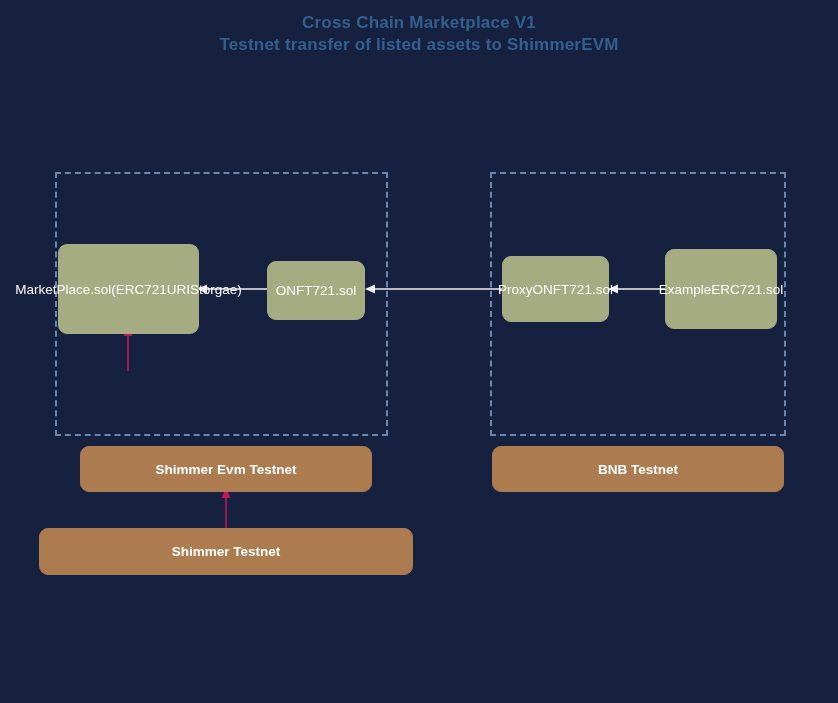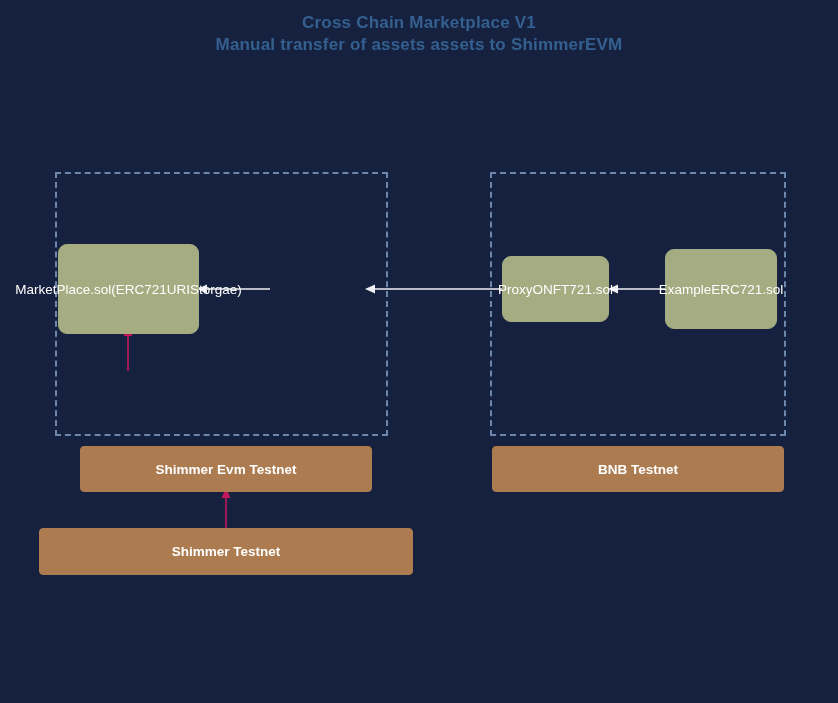--- a/index.html
+++ b/index.html
@@ -67,21 +67,21 @@
     font-family: "DejaVu Sans Mono", monospace;
     font-size: 12px;
   }
 
   
   .chain-node {
     position: absolute;
     box-sizing: border-box;
     background: #ac7b4f;
     border: 1px solid #ac7b4f;
-    border-radius: 4px;
+    border-radius: 9px;
     color: #ffffff;
     display: flex;
     align-items: center;
     justify-content: center;
     text-align: center;
     font-weight: bold;
     font-size: 13.5px;
   }
 
   
@@ -91,21 +91,21 @@
   }
   .connector svg { display: block; overflow: visible; }
 </style>
 </head>
 <body>
 
 <div id="diagram-canvas">
 
   <div class="title-block">
     <span class="title-line">Cross Chain Marketplace V1</span>
-    <span class="title-line">Manual transfer of assets assets to ShimmerEVM</span>
+    <span class="title-line">Testnet transfer of listed assets to ShimmerEVM</span>
   </div>
 
   <div class="net-container" style="left:55px; top:172px; width:333px; height:264px;"></div>
 
   <div class="net-container" style="left:490px; top:172px; width:296px; height:264px;"></div>
 
   <div class="connector" style="left:196px; top:279px; width:74px; height:20px;">
     <svg width="74" height="20" viewBox="0 0 74 20">
       <line x1="74" y1="10" x2="8" y2="10" stroke="#f0f0f5" stroke-width="1.4"></line>
       <polygon points="1,10 11,5.5 11,14.5" fill="#f0f0f5"></polygon>
@@ -139,20 +139,23 @@
       <polygon points="10,1 14.5,11 5.5,11" fill="#c2185b"></polygon>
     </svg>
   </div>
 
   <div class="node" style="left:58px; top:244px; width:141px; height:90px; flex-direction:row;">
     <span class="node-label">MarketPlace.sol</span>
     <span class="node-label">(ERC721URIStorgae)</span>
   </div>
 
 
+  <div class="node" style="left:267px; top:261px; width:98px; height:59px;">
+    <span class="node-label">ONFT721.sol</span>
+  </div>
 
   <div class="node" style="left:502px; top:256px; width:107px; height:66px;">
     <span class="node-label">ProxyONFT721.sol</span>
   </div>
 
   <div class="node" style="left:665px; top:249px; width:112px; height:80px;">
     <span class="node-label">ExampleERC721.sol</span>
   </div>
 
   <div class="chain-node" style="left:80px; top:446px; width:292px; height:46px;">

